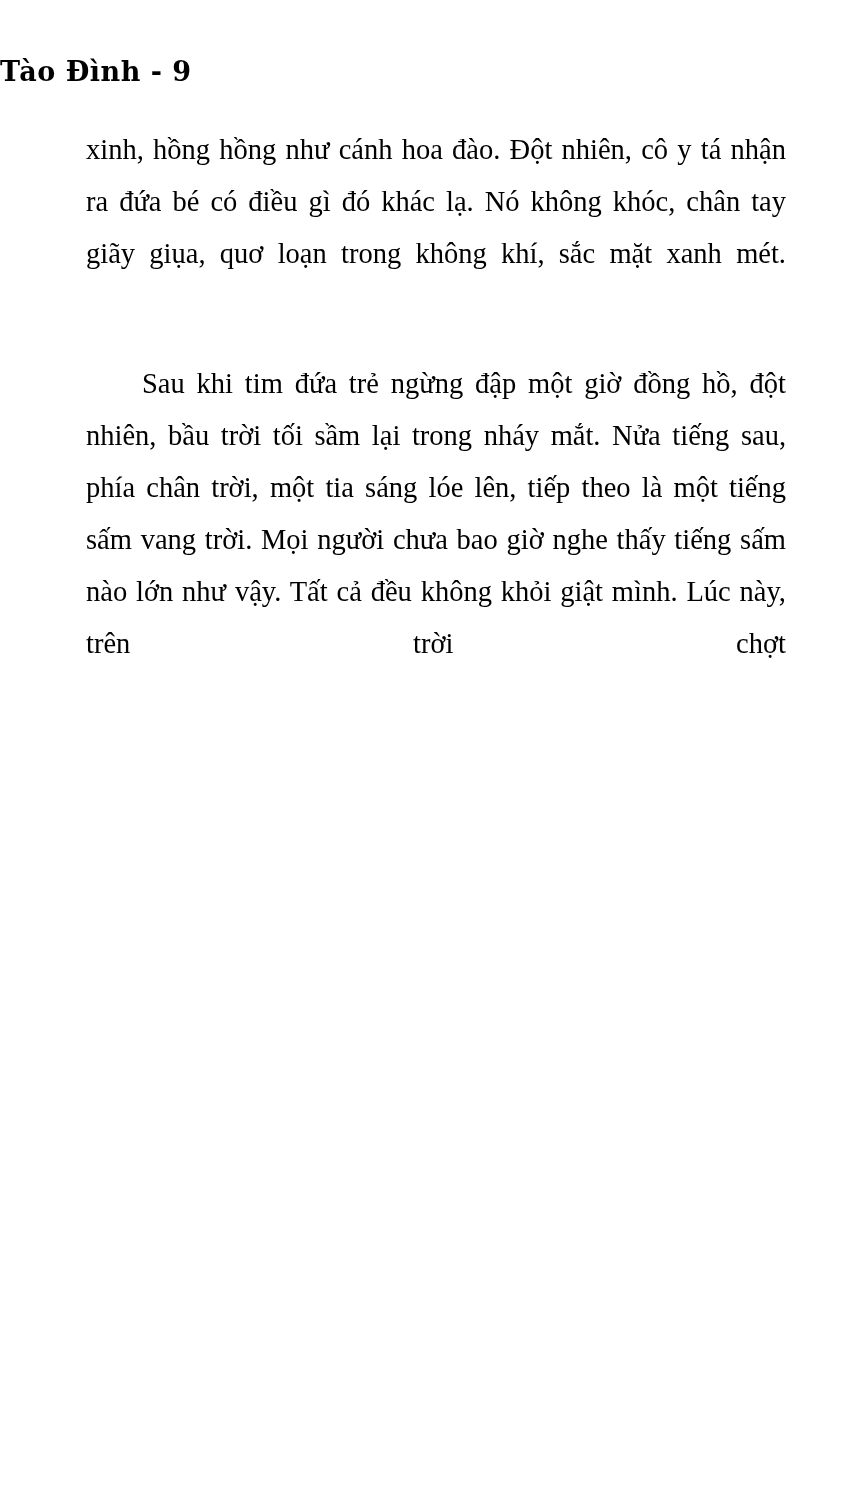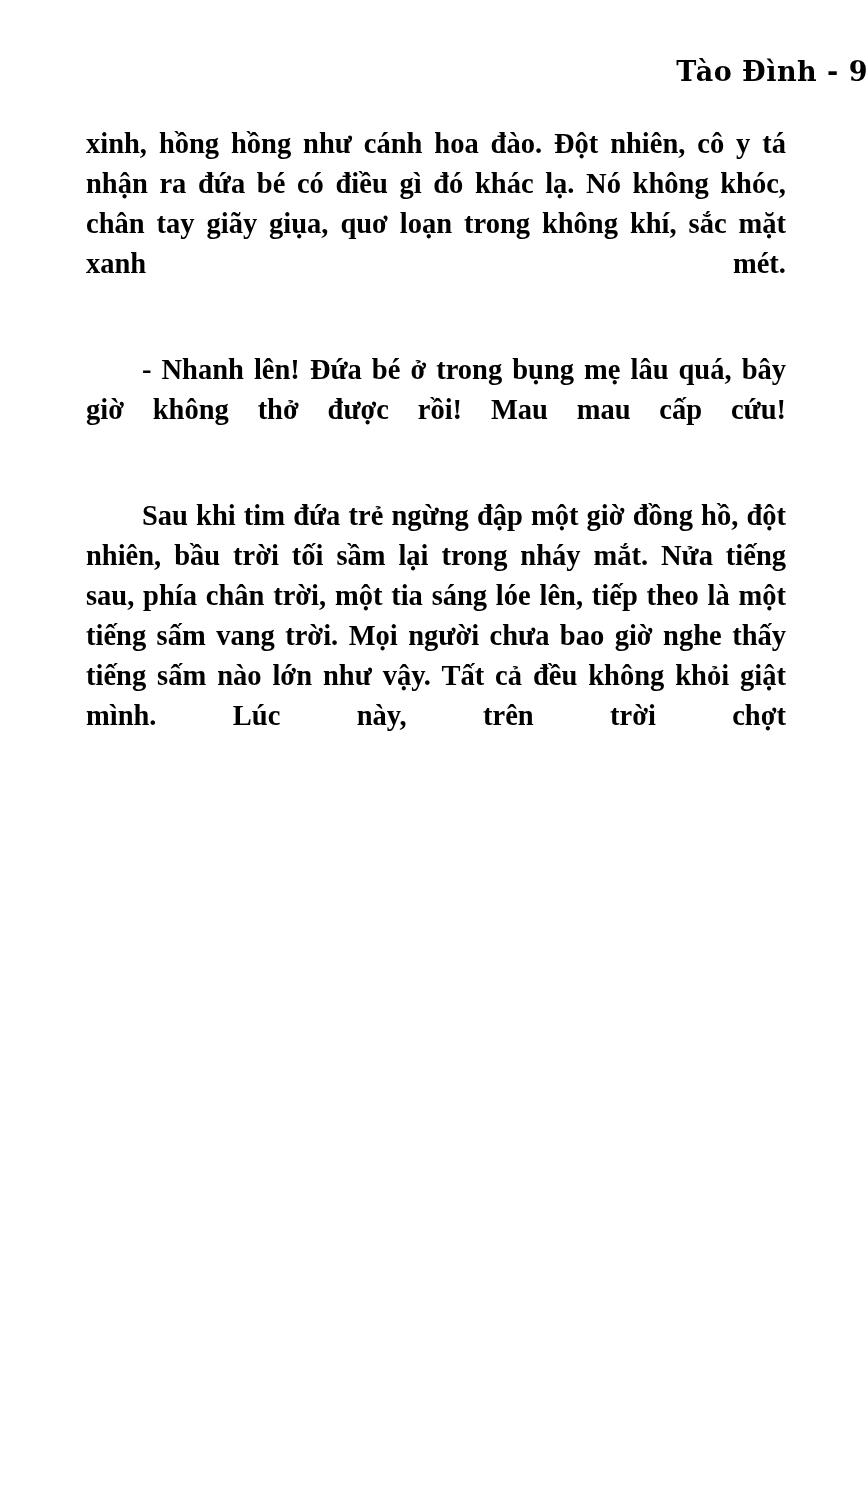--- a/index.html
+++ b/index.html
@@ -22,44 +22,43 @@
     height: 1500px;
     box-sizing: border-box;
     padding: 0;
   }
 
   .running-head {
     position: absolute;
     top: 56px;
     left: 0;
     width: 868px;
-    text-align: right;
+    text-align: left;
     font-size: 27px;
     font-weight: 700;
     letter-spacing: 0.5px;
     font-family: "DejaVu Serif", "Liberation Serif", serif;
   }
 
   .body-text {
     position: absolute;
     top: 124px;
     left: 86px;
     width: 700px;
   }
 
   p.para {
     margin: 0 0 0 0;
     font-size: 28.5px;
-    line-height: 40px;
+    line-height: 52px;
     text-align: justify;
     text-justify: inter-word;
     font-family: "Liberation Serif", "DejaVu Serif", serif;
     hyphens: none;
     word-spacing: 0.5px;
-    font-weight: bold;
   }
 
   p.para.indent {
     text-indent: 56px;
   }
 
   p.para.spaced {
     margin-top: 26px;
   }
 
@@ -74,21 +73,20 @@
 <body>
 
 <div class="page">
 
   <div class="running-head">Tào Đình - 9</div>
 
   <div class="body-text">
 
     <p class="para">xinh, hồng hồng như cánh hoa đào. Đột nhiên, cô y tá nhận ra đứa bé có điều gì đó khác lạ. Nó không khóc, chân tay giãy giụa, quơ loạn trong không khí, sắc mặt xanh mét.</p>
 
-    <p class="para indent spaced">- Nhanh lên! Đứa bé ở trong bụng mẹ lâu quá, bây giờ không thở được rồi! Mau mau cấp cứu!</p>
 
 
 
 
 
     <p class="para indent spaced">Sau khi tim đứa trẻ ngừng đập một giờ đồng hồ, đột nhiên, bầu trời tối sầm lại trong nháy mắt. Nửa tiếng sau, phía chân trời, một tia sáng lóe lên, tiếp theo là một tiếng sấm vang trời. Mọi người chưa bao giờ nghe thấy tiếng sấm nào lớn như vậy. Tất cả đều không khỏi giật mình. Lúc này, trên trời chợt</p>
 
   </div>
 </div>
 

